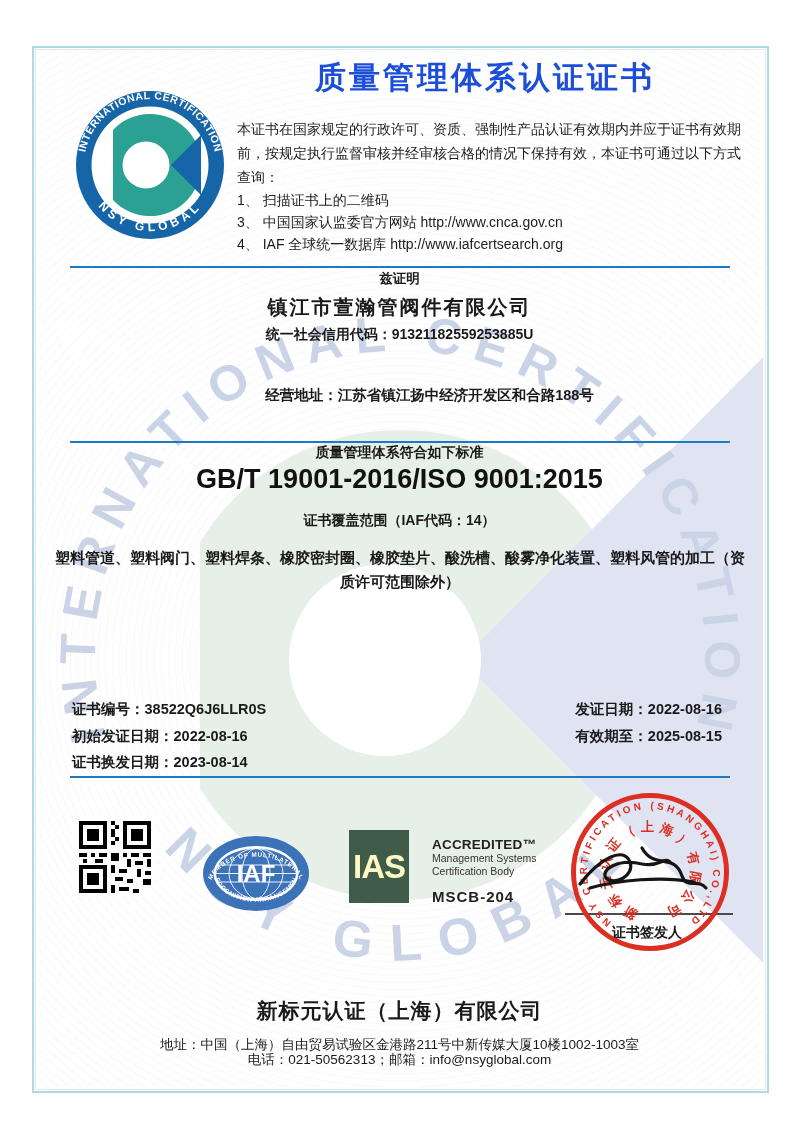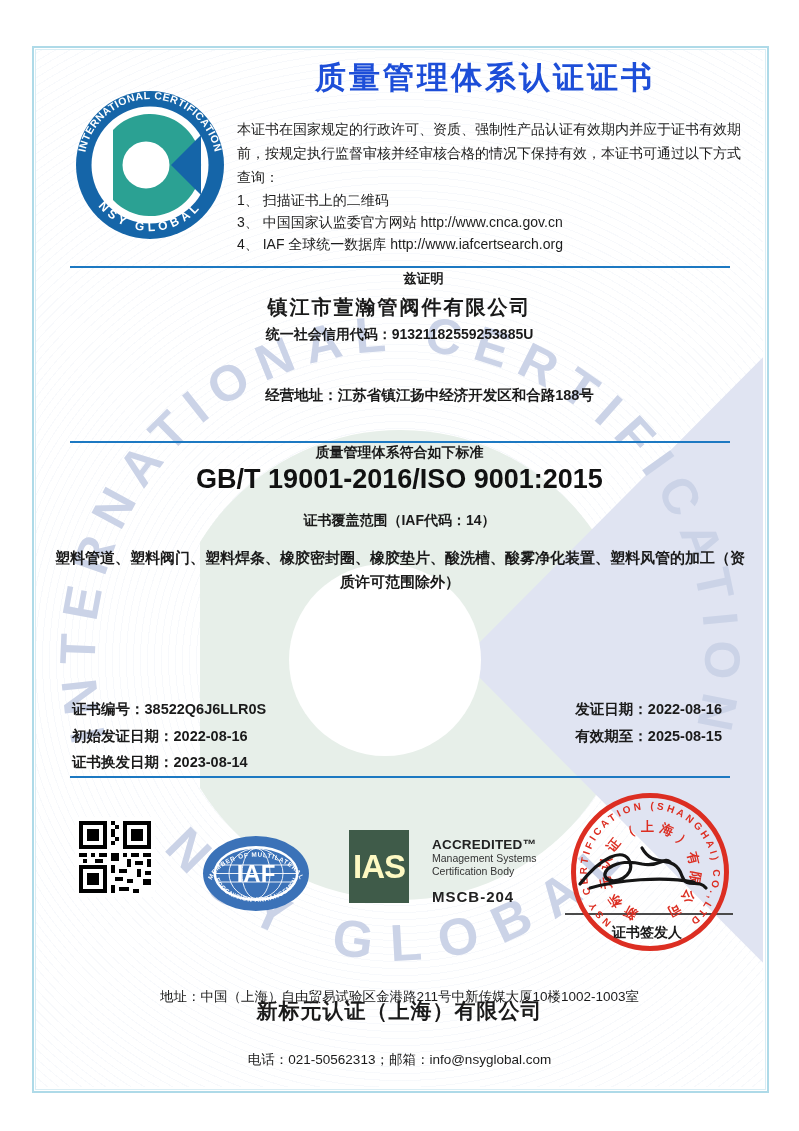--- a/index.html
+++ b/index.html
@@ -9,41 +9,41 @@
          border:2px solid #aedae8;box-shadow:inset 0 0 0 1px #fff, inset 0 0 0 2px #d9edf4;z-index:3;pointer-events:none;}
   .wm-wrap{position:absolute;left:34px;top:48px;width:729px;height:1039px;overflow:hidden;z-index:1;
     background:repeating-radial-gradient(circle at 366px 612px, rgba(110,140,195,0.05) 0 1px, transparent 1px 7px);}
   .wm-wrap svg{position:absolute;left:-34px;top:-48px;}
   .abs{position:absolute;z-index:4;}
   .ctr{left:33px;width:733px;text-align:center;}
   .title{left:237px;top:57px;width:496px;text-align:center;font-size:31px;font-weight:bold;letter-spacing:3px;color:#1d4ed8;}
   .intro{left:237px;top:117px;width:508px;font-size:14px;line-height:24px;color:#1c1c1c;}
   .intro .item{line-height:22px;}
   .rule{left:70px;width:660px;height:2px;background:#1d79c2;}
-  .certify-label{top:270px;font-size:13.5px;font-weight:bold;padding-left:24px;}
+  .certify-label{top:270px;font-size:13.5px;font-weight:bold;}
   .company-name{top:294px;font-size:20px;font-weight:bold;letter-spacing:2px;}
   .credit-code{top:326px;font-size:14px;font-weight:bold;}
   .reg-addr{top:360px;font-size:14.5px;font-weight:bold;}
   .biz-addr{top:386px;font-size:14.5px;font-weight:bold;padding-left:30px;}
   .std-heading{top:444px;font-size:14px;font-weight:bold;}
   .std-code{top:464px;font-size:27px;font-weight:bold;letter-spacing:0px;color:#111;}
   .scope-label{top:512px;font-size:14px;font-weight:bold;}
   .scope-text{top:546px;left:52px;width:696px;text-align:center;font-size:15px;font-weight:bold;line-height:24px;}
   .cert-left{left:72px;top:696px;font-size:14.5px;font-weight:bold;line-height:26.5px;}
   .cert-right{left:440px;top:696px;width:282px;text-align:right;font-size:14.5px;font-weight:bold;line-height:26.5px;}
   .sig-line{left:565px;top:913px;width:168px;height:2px;background:#4a4a4a;z-index:4;}
   .signer{left:567px;top:924px;width:160px;text-align:center;font-size:14px;font-weight:bold;z-index:6;}
   .ias-box{left:349px;top:830px;width:60px;height:73px;background:#3f5b49;color:#fef9c3;
            display:flex;align-items:center;justify-content:center;font-size:33px;font-weight:bold;letter-spacing:-1px;}
   .ias-text{left:432px;top:837px;width:150px;color:#222;}
   .ias-text .acc{font-size:13.5px;font-weight:bold;letter-spacing:0.2px;}
   .ias-text .sub{font-size:10.5px;color:#333;line-height:13px;}
   .ias-text .mscb{font-size:15px;font-weight:bold;letter-spacing:1px;margin-top:10px;}
   .footer-company{top:997px;font-size:21px;font-weight:bold;letter-spacing:1px;}
-  .footer-address{top:988px;font-size:13.5px;}
+  .footer-address{top:1036px;font-size:13.5px;}
   .footer-contact{top:1051px;font-size:13.5px;}
   .z5{z-index:5;}
 </style>
 </head>
 <body>
 
 <div class="page">
 
   <div class="wm-wrap">
     <svg width="799" height="1131" viewBox="0 0 799 1131">

